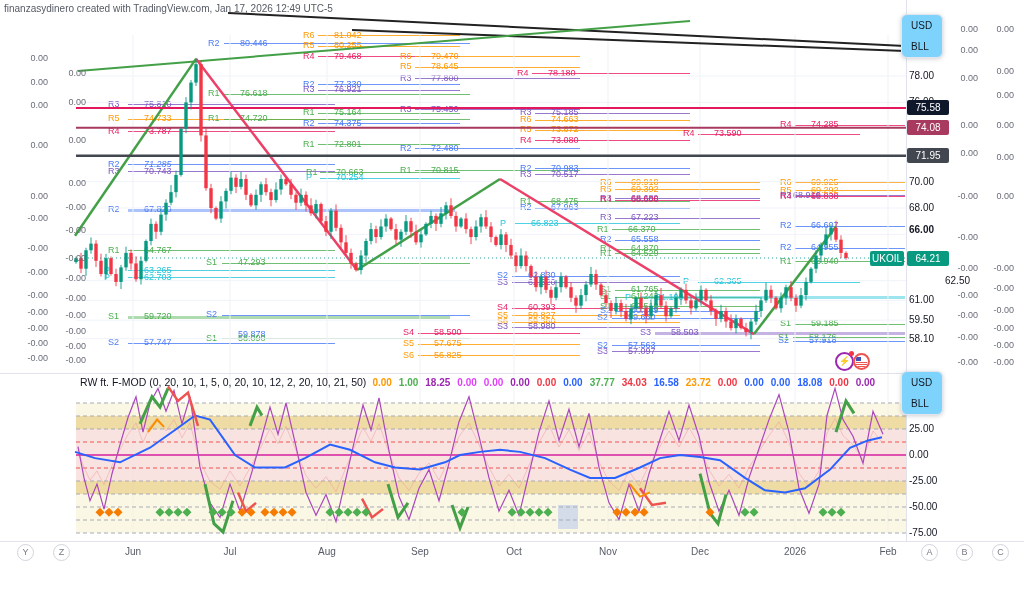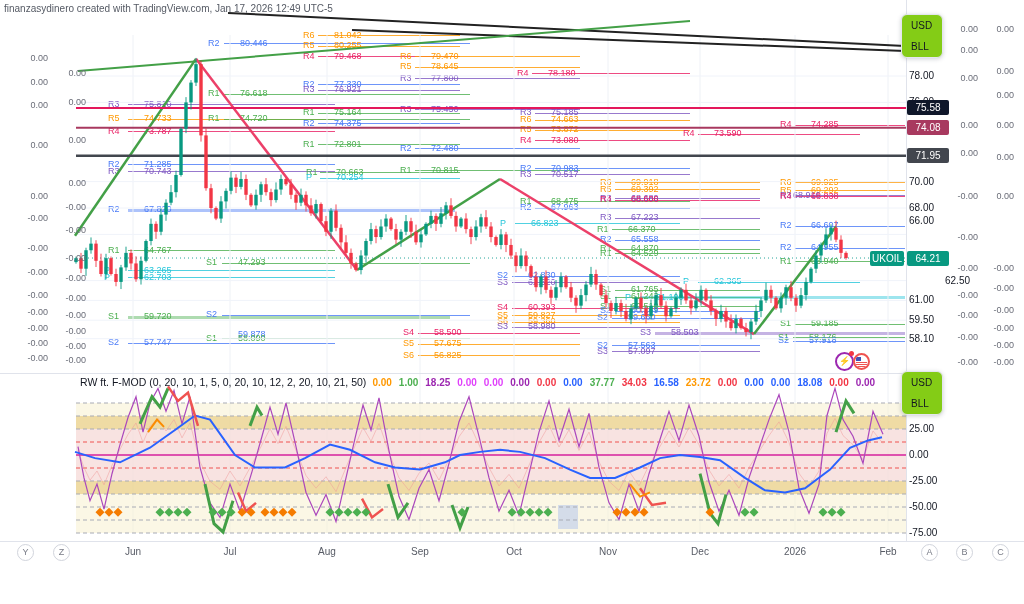--- a/index.html
+++ b/index.html
@@ -9,21 +9,21 @@
   #watermark{left:4px;top:3px;font-size:10px;color:#555a64;}
   #legend1{left:84px;top:21px;font-size:11px;white-space:nowrap;z-index:30;}
   #legend1 .t{color:#131722;}
   #legend1 .oh{color:#089981;margin-left:4px;}
   #legend1 .k{color:#131722;}
   #legend2{left:84px;top:35px;font-size:10.5px;color:#131722;white-space:nowrap;z-index:30;
            border:1px solid #d7dbe4;padding:0 3px;background:rgba(255,255,255,.25);}
   #lowerLegend{left:80px;top:376px;font-size:10.5px;white-space:nowrap;z-index:30;}
   #lowerLegend .t{color:#131722;margin-right:6px;}
   #lowerLegend .v{margin-right:7px;font-weight:bold;font-size:10px;}
-  .card{width:40px;height:42px;background:#84cc16;border:1px solid #e4e6ee;border-radius:6px;
+  .card{width:40px;height:42px;background:#7dd3fc;border:1px solid #e4e6ee;border-radius:6px;
         box-shadow:0 1px 4px rgba(60,64,82,.25);z-index:40;font-size:10px;}
   .card .row{height:21px;line-height:21px;padding-left:9px;cursor:pointer;}
   #rightPanel{left:906px;top:0;width:118px;height:562px;background:#fff;border-left:1px solid #e0e3eb;z-index:10;}
   .axlab{position:absolute;font-size:10px;color:#131722;z-index:12;}
   .zz{position:absolute;font-size:9px;color:#6a6d78;width:34px;text-align:right;z-index:25;}
   .badge{position:absolute;color:#fff;font-size:10px;height:15px;line-height:15px;text-align:center;
          width:42px;border-radius:2px;z-index:26;}
   .plab{position:absolute;font-size:9px;line-height:9px;z-index:6;}
   #pivotLayer{left:0;top:0;width:906px;height:562px;z-index:5;overflow:hidden;}
   .pline{position:absolute;height:1px;z-index:4;}
@@ -61,21 +61,21 @@
       <div class="plab" style="position: absolute; left: 108px; top: 99.908px; color: rgb(126, 87, 194);">R3</div>
       <div class="plab" style="position: absolute; left: 144px; top: 99.908px; color: rgb(126, 87, 194);">75.810</div>
       <div class="pline" style="position: absolute; left: 128px; top: 118.624px; width: 207px; height: 1px; background: rgb(255, 152, 0); opacity: 0.8;"></div>
       <div class="plab" style="position: absolute; left: 108px; top: 114.124px; color: rgb(255, 152, 0);">R5</div>
       <div class="plab" style="position: absolute; left: 144px; top: 114.124px; color: rgb(255, 152, 0);">74.733</div>
       <div class="pline" style="position: absolute; left: 128px; top: 131.112px; width: 207px; height: 1px; background: rgb(233, 30, 99); opacity: 0.8;"></div>
       <div class="plab" style="position: absolute; left: 108px; top: 126.612px; color: rgb(233, 30, 99);">R4</div>
       <div class="plab" style="position: absolute; left: 144px; top: 126.612px; color: rgb(233, 30, 99);">73.787</div>
       <div class="pline" style="position: absolute; left: 128px; top: 164.138px; width: 207px; height: 1px; background: rgb(74, 123, 247); opacity: 0.8;"></div>
       <div class="plab" style="position: absolute; left: 108px; top: 159.638px; color: rgb(74, 123, 247);">R2</div>
-      <div class="plab" style="position: absolute; left: 144px; top: 159.638px; color: rgb(74, 123, 247);">71.285</div>
+      <div class="plab" style="position: absolute; left: 144px; top: 159.638px; color: rgb(74, 123, 247); font-style: italic;">71.285</div>
       <div class="pline" style="position: absolute; left: 128px; top: 171.292px; width: 207px; height: 1px; background: rgb(126, 87, 194); opacity: 0.8;"></div>
       <div class="plab" style="position: absolute; left: 108px; top: 166.792px; color: rgb(126, 87, 194);">R3</div>
       <div class="plab" style="position: absolute; left: 144px; top: 166.792px; color: rgb(126, 87, 194);">70.743</div>
       <div class="pline" style="position: absolute; left: 128px; top: 208.876px; width: 327px; height: 3px; background: rgb(74, 123, 247); opacity: 0.45;"></div>
       <div class="plab" style="position: absolute; left: 108px; top: 205.376px; color: rgb(74, 123, 247);">R2</div>
       <div class="plab" style="position: absolute; left: 144px; top: 205.376px; color: rgb(74, 123, 247);">67.820</div>
       <div class="pline" style="position: absolute; left: 128px; top: 250.176px; width: 207px; height: 1px; background: rgb(76, 175, 80); opacity: 0.8;"></div>
       <div class="plab" style="position: absolute; left: 108px; top: 245.676px; color: rgb(76, 175, 80);">R1</div>
       <div class="plab" style="position: absolute; left: 144px; top: 245.676px; color: rgb(76, 175, 80);">64.767</div>
       <div class="pline" style="position: absolute; left: 128px; top: 270.002px; width: 207px; height: 1px; background: rgb(38, 198, 218); opacity: 0.8;"></div>
@@ -750,21 +750,21 @@
       <div class="tcirc" style="position: absolute; left: 53px;">Z</div>
       <div class="tcirc" style="position: absolute; left: 921px;">A</div>
       <div class="tcirc" style="position: absolute; left: 956px;">B</div>
       <div class="tcirc" style="position: absolute; left: 992px;">C</div>
     </div>
 
 <div class="axlab" style="position: absolute; left: 909px; top: 70px; text-align: right;">78.00</div>
     <div class="axlab" style="position: absolute; left: 909px; top: 96.4px;">76.00</div>
     <div class="axlab" style="position: absolute; left: 909px; top: 175.6px;">70.00</div>
     <div class="axlab" style="position: absolute; left: 909px; top: 202px;">68.00</div>
-    <div class="axlab" style="position: absolute; left: 909px; top: 215px;">66.00</div>
+    <div class="axlab" style="position: absolute; left: 909px; top: 224px; font-weight: bold;">66.00</div>
     <div class="axlab" style="position: absolute; left: 909px; top: 274.6px; padding-left: 36px;">62.50</div>
     <div class="axlab" style="position: absolute; left: 909px; top: 294.4px;">61.00</div>
     <div class="axlab" style="position: absolute; left: 909px; top: 314.2px;">59.50</div>
     <div class="axlab" style="position: absolute; left: 909px; top: 332.68px;">58.10</div>
     <div class="badge" style="position: absolute; left: 907px; top: 100.444px; background: #0f172a;">75.58</div>
     <div class="badge" style="position: absolute; left: 907px; top: 120.244px; background: rgb(168, 57, 95);">74.08</div>
     <div class="badge" style="position: absolute; left: 907px; top: 148.36px; background: rgb(66, 70, 78);">71.95</div>
     <div class="badge" style="position: absolute; left: 907px; top: 250.528px; background: rgb(8, 153, 129);">64.21</div>
     <div class="badge" style="position: absolute; left: 870px; top: 250.528px; background: rgb(8, 153, 129); width: 34px; z-index: 27;">UKOIL</div>
     <div class="axlab" style="position: absolute; left: 909px; top: 423px;">25.00</div>

